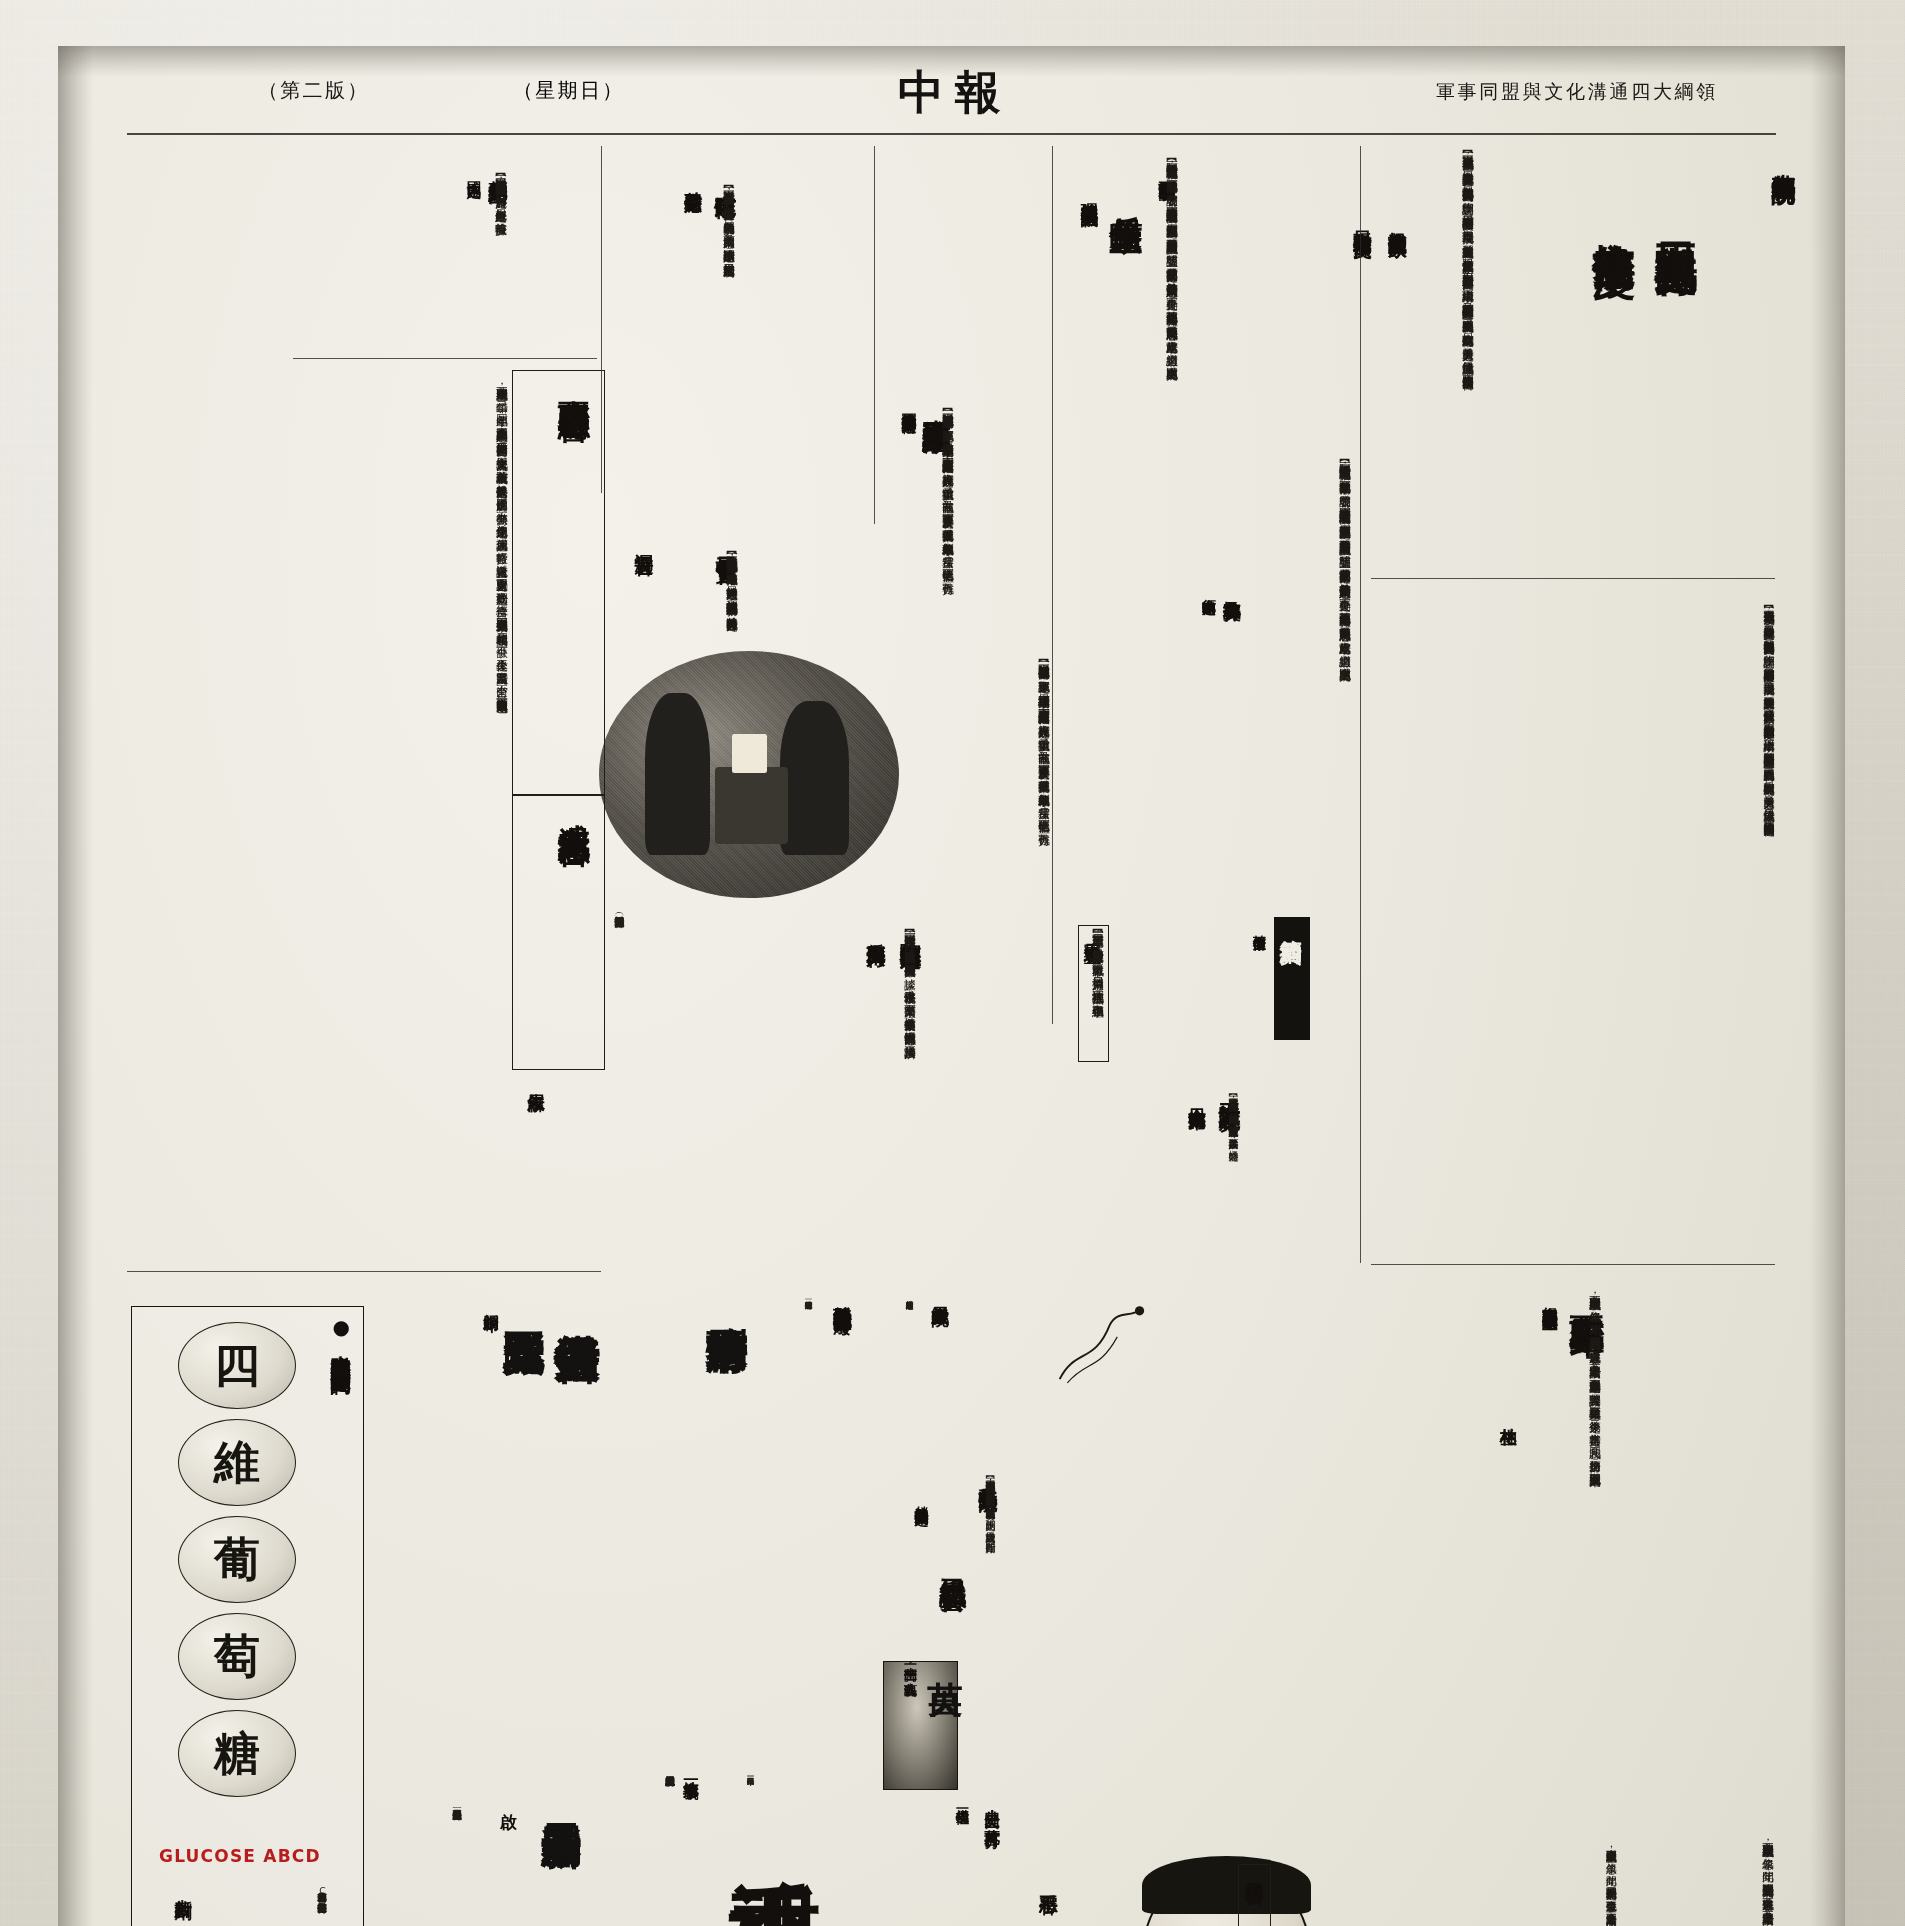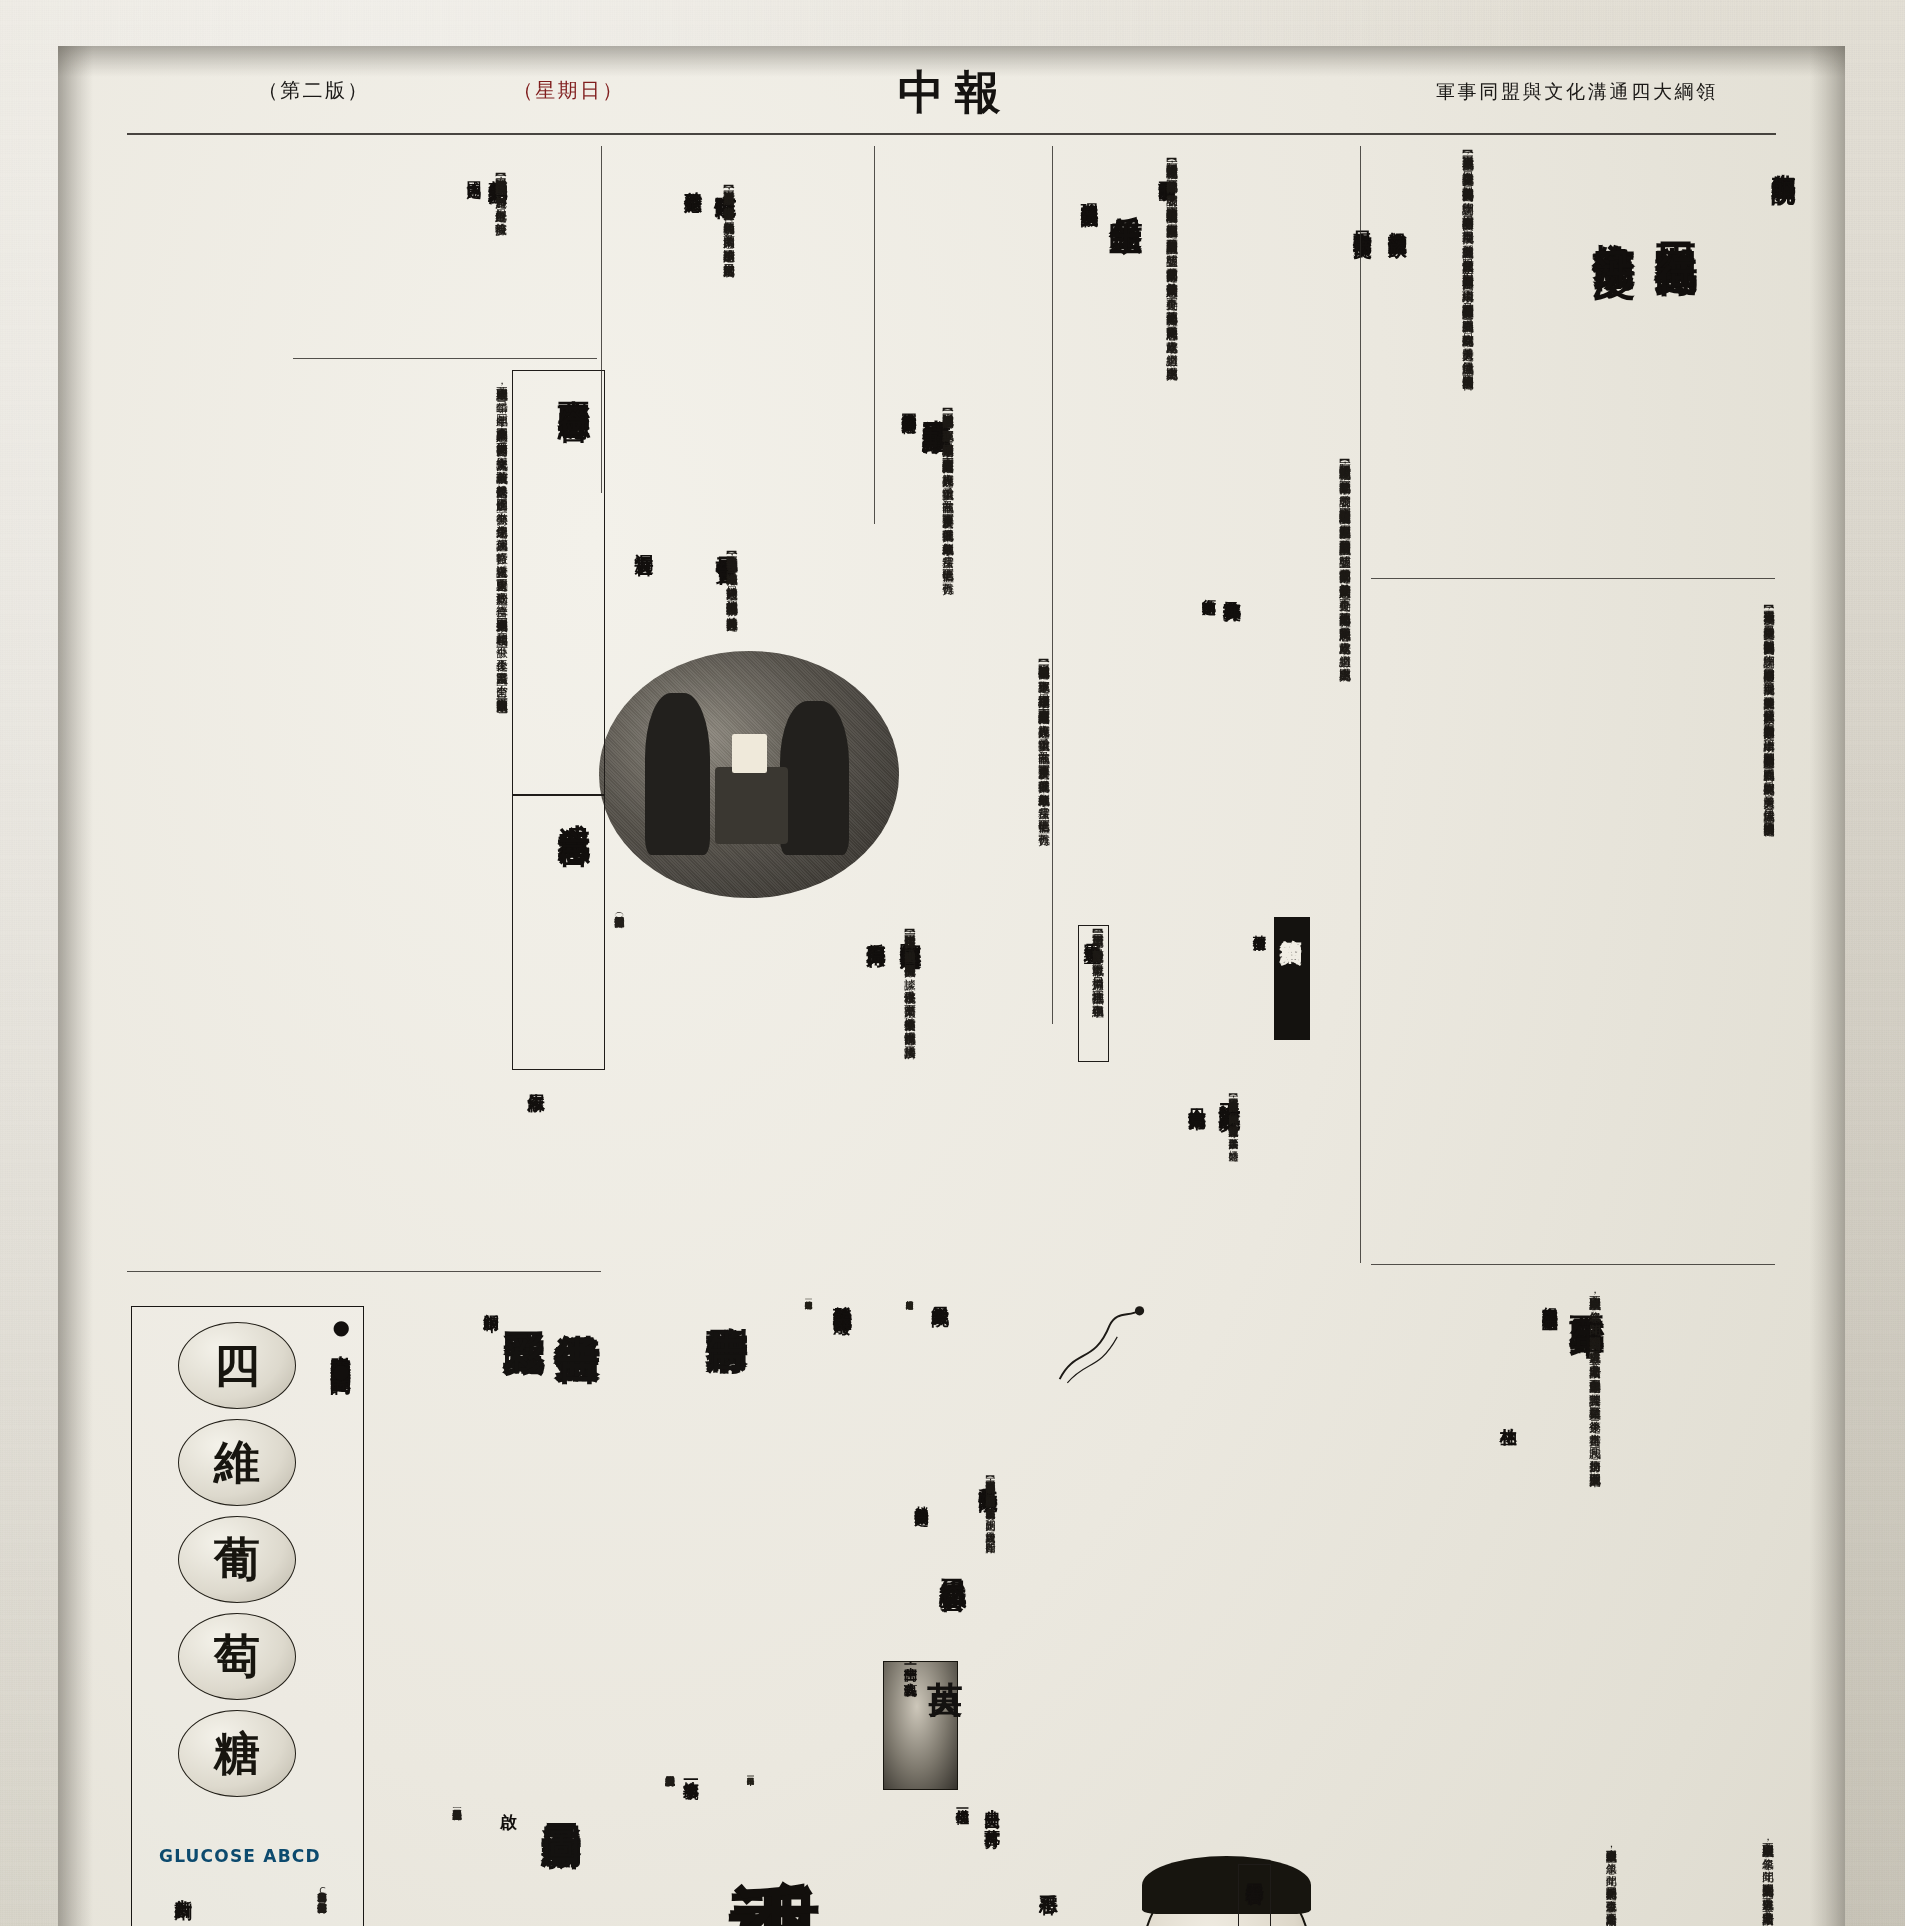--- a/index.html
+++ b/index.html
@@ -76,21 +76,21 @@
     font-family: "DejaVu Serif", "Liberation Serif", serif;
     color: #1b1917;
     letter-spacing: 2.3px;
   }
   .mast-edition {
     position: absolute;
     left: 455px;
     top: 15.4px;
     font-size: 20px;
     font-family: Liberation Serif, serif;
-    color: #7f1d1d;
+    color: #000000;
     letter-spacing: 2.3px;
   }
   .mast-date {
     position: absolute;
     right: 127px;
     top: 17px;
     font-size: 19px;
     font-family: "DejaVu Serif", "Liberation Serif", serif;
     color: #1b1917;
     letter-spacing: 2.7px;
@@ -210,21 +210,21 @@
   }
   .xtiny {
     writing-mode: vertical-rl;
     text-orientation: upright;
     font-size: 7.7px;
     line-height: 1.22;
     color: #232019;
   }
   .latin {
     font-family: "DejaVu Sans", "Liberation Sans", sans-serif;
-    color: #0c4a6e;
+    color: #b91c1c;
   }
 </style>
 </head>
 <body>
 
 <div class="page">
   <div class="paper-tex"></div>
 
   <div class="sheet">
     <div class="edge-dark"></div>

